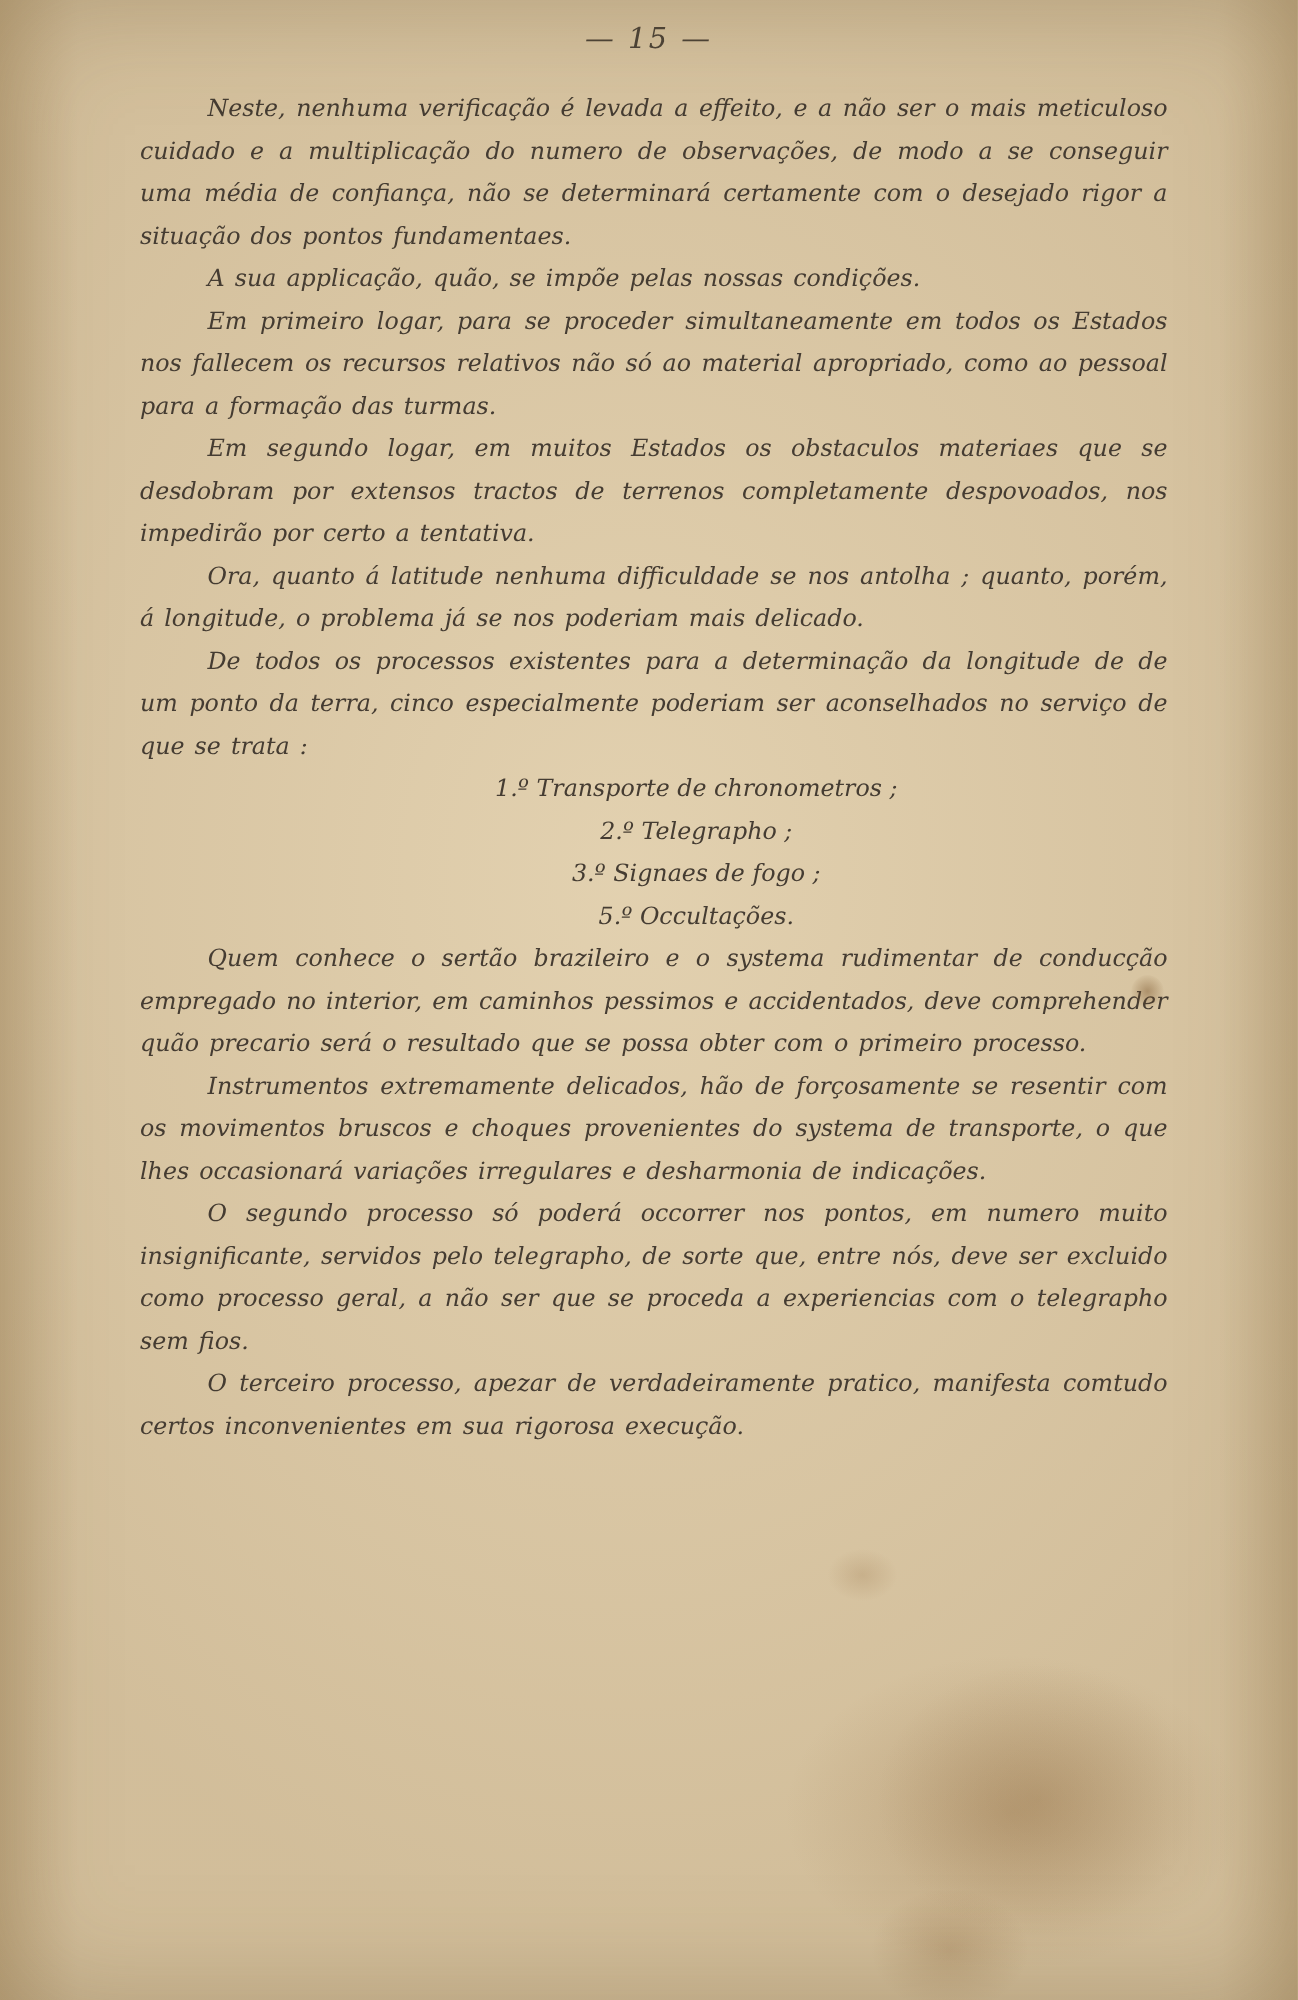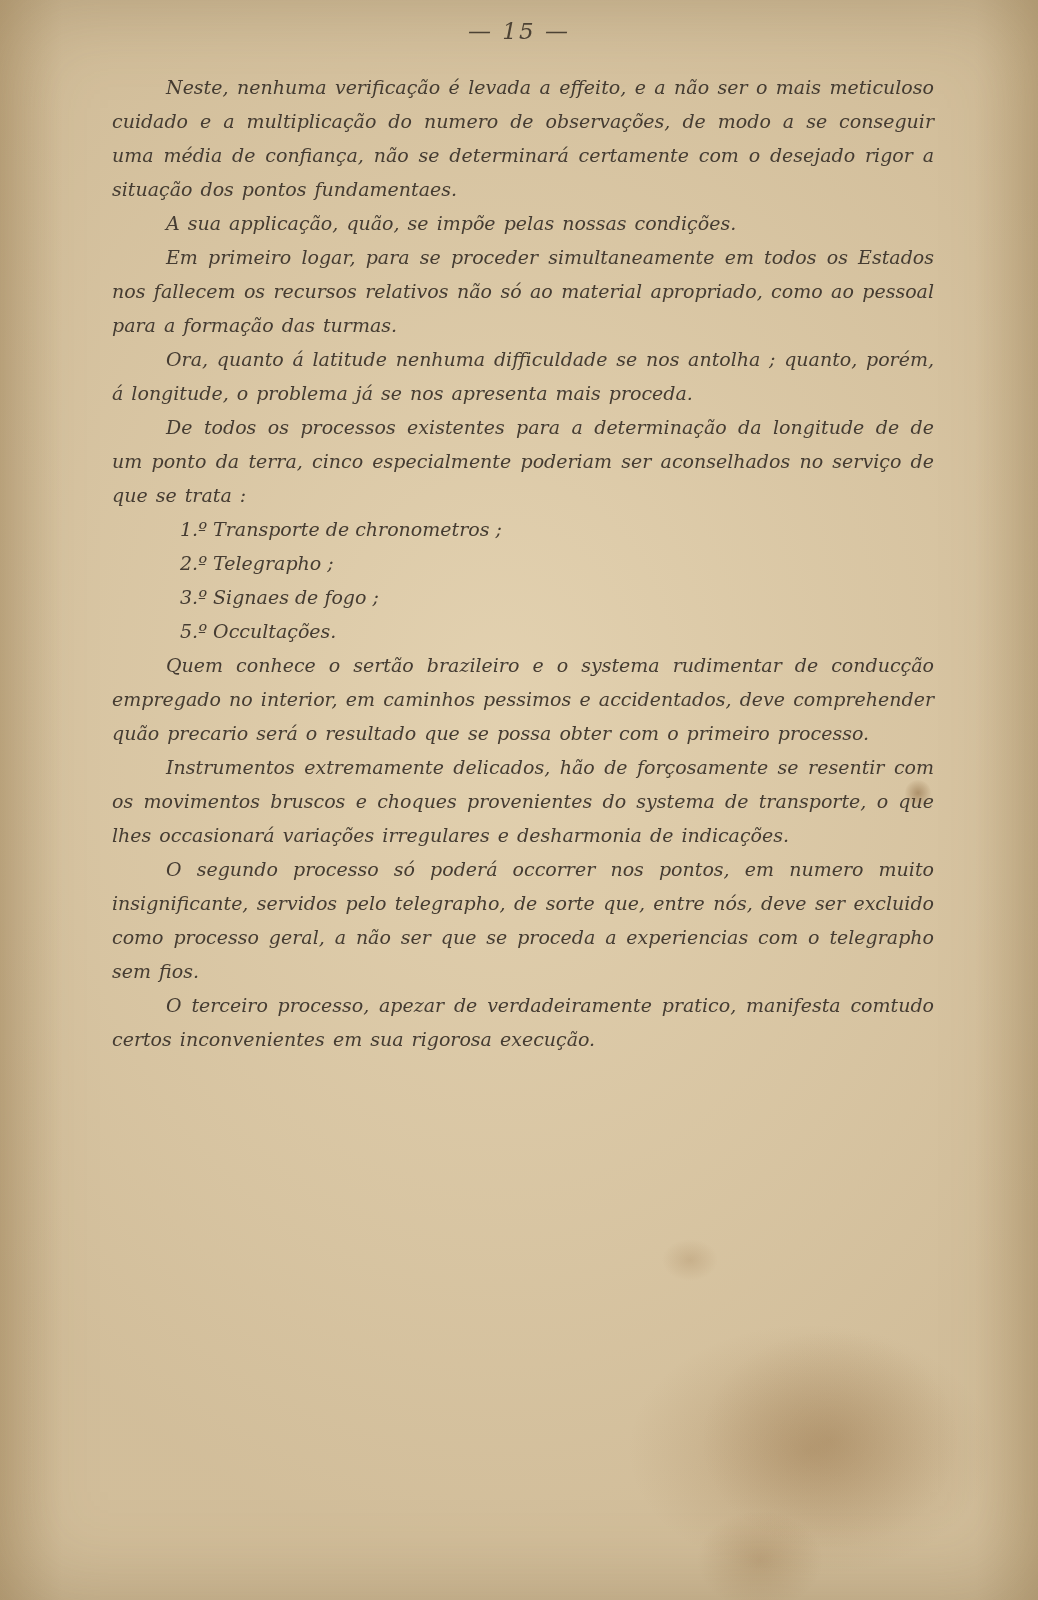--- a/index.html
+++ b/index.html
@@ -52,21 +52,21 @@
     text-indent: 54px;
     word-spacing: 2px;
   }
   .num-list {
     list-style: none;
     margin: 0;
     padding: 0 0 0 68px;
   }
   .num-list li {
     line-height: 34px;
-    text-align: left;
+    text-align: center;
   }
   .stain {
     position: absolute;
     border-radius: 50%;
     pointer-events: none;
   }
   .stain-a {
     left: 700px; top: 1330px;
     width: 260px; height: 220px;
     background: radial-gradient(ellipse at center, rgba(130,92,48,0.22), rgba(130,92,48,0) 70%);
@@ -88,21 +88,22 @@
 <body>
 
 <div class="page">
 
   <div class="page-number">— 15 —</div>
 
   <div class="text-block">
     <p>Neste, nenhuma verificação é levada a effeito, e a não ser o mais meticuloso cuidado e a multiplicação do numero de observações, de modo a se conseguir uma média de confiança, não se determinará certamente com o desejado rigor a situação dos pontos fundamentaes.</p>
     <p>A sua applicação, quão, se impõe pelas nossas condições.</p>
     <p>Em primeiro logar, para se proceder simultaneamente em todos os Estados nos fallecem os recursos relativos não só ao material apropriado, como ao pessoal para a formação das turmas.</p>
-    <p>Ora, quanto á latitude nenhuma difficuldade se nos antolha ; quanto, porém, á longitude, o problema já se nos apresenta mais proceda.</p>
+    <p>Em segundo logar, em muitos Estados os obstaculos materiaes que se desdobram por extensos tractos de terrenos completamente despovoados, nos impedirão por certo a tentativa.</p>
+    <p>Ora, quanto á latitude nenhuma difficuldade se nos antolha ; quanto, porém, á longitude, o problema já se nos poderiam mais delicado.</p>
     <p>De todos os processos existentes para a determinação da longitude de de um ponto da terra, cinco especialmente poderiam ser aconselhados no serviço de que se trata :</p>
 
     <ol class="num-list">
       <li>1.º Transporte de chronometros ;</li>
       <li>2.º Telegrapho ;</li>
       <li>3.º Signaes de fogo ;</li>
       <li>5.º Occultações.</li>
     </ol>
 
     <p>Quem conhece o sertão brazileiro e o systema rudimentar de conducção empregado no interior, em caminhos pessimos e accidentados, deve comprehender quão precario será o resultado que se possa obter com o primeiro processo.</p>

